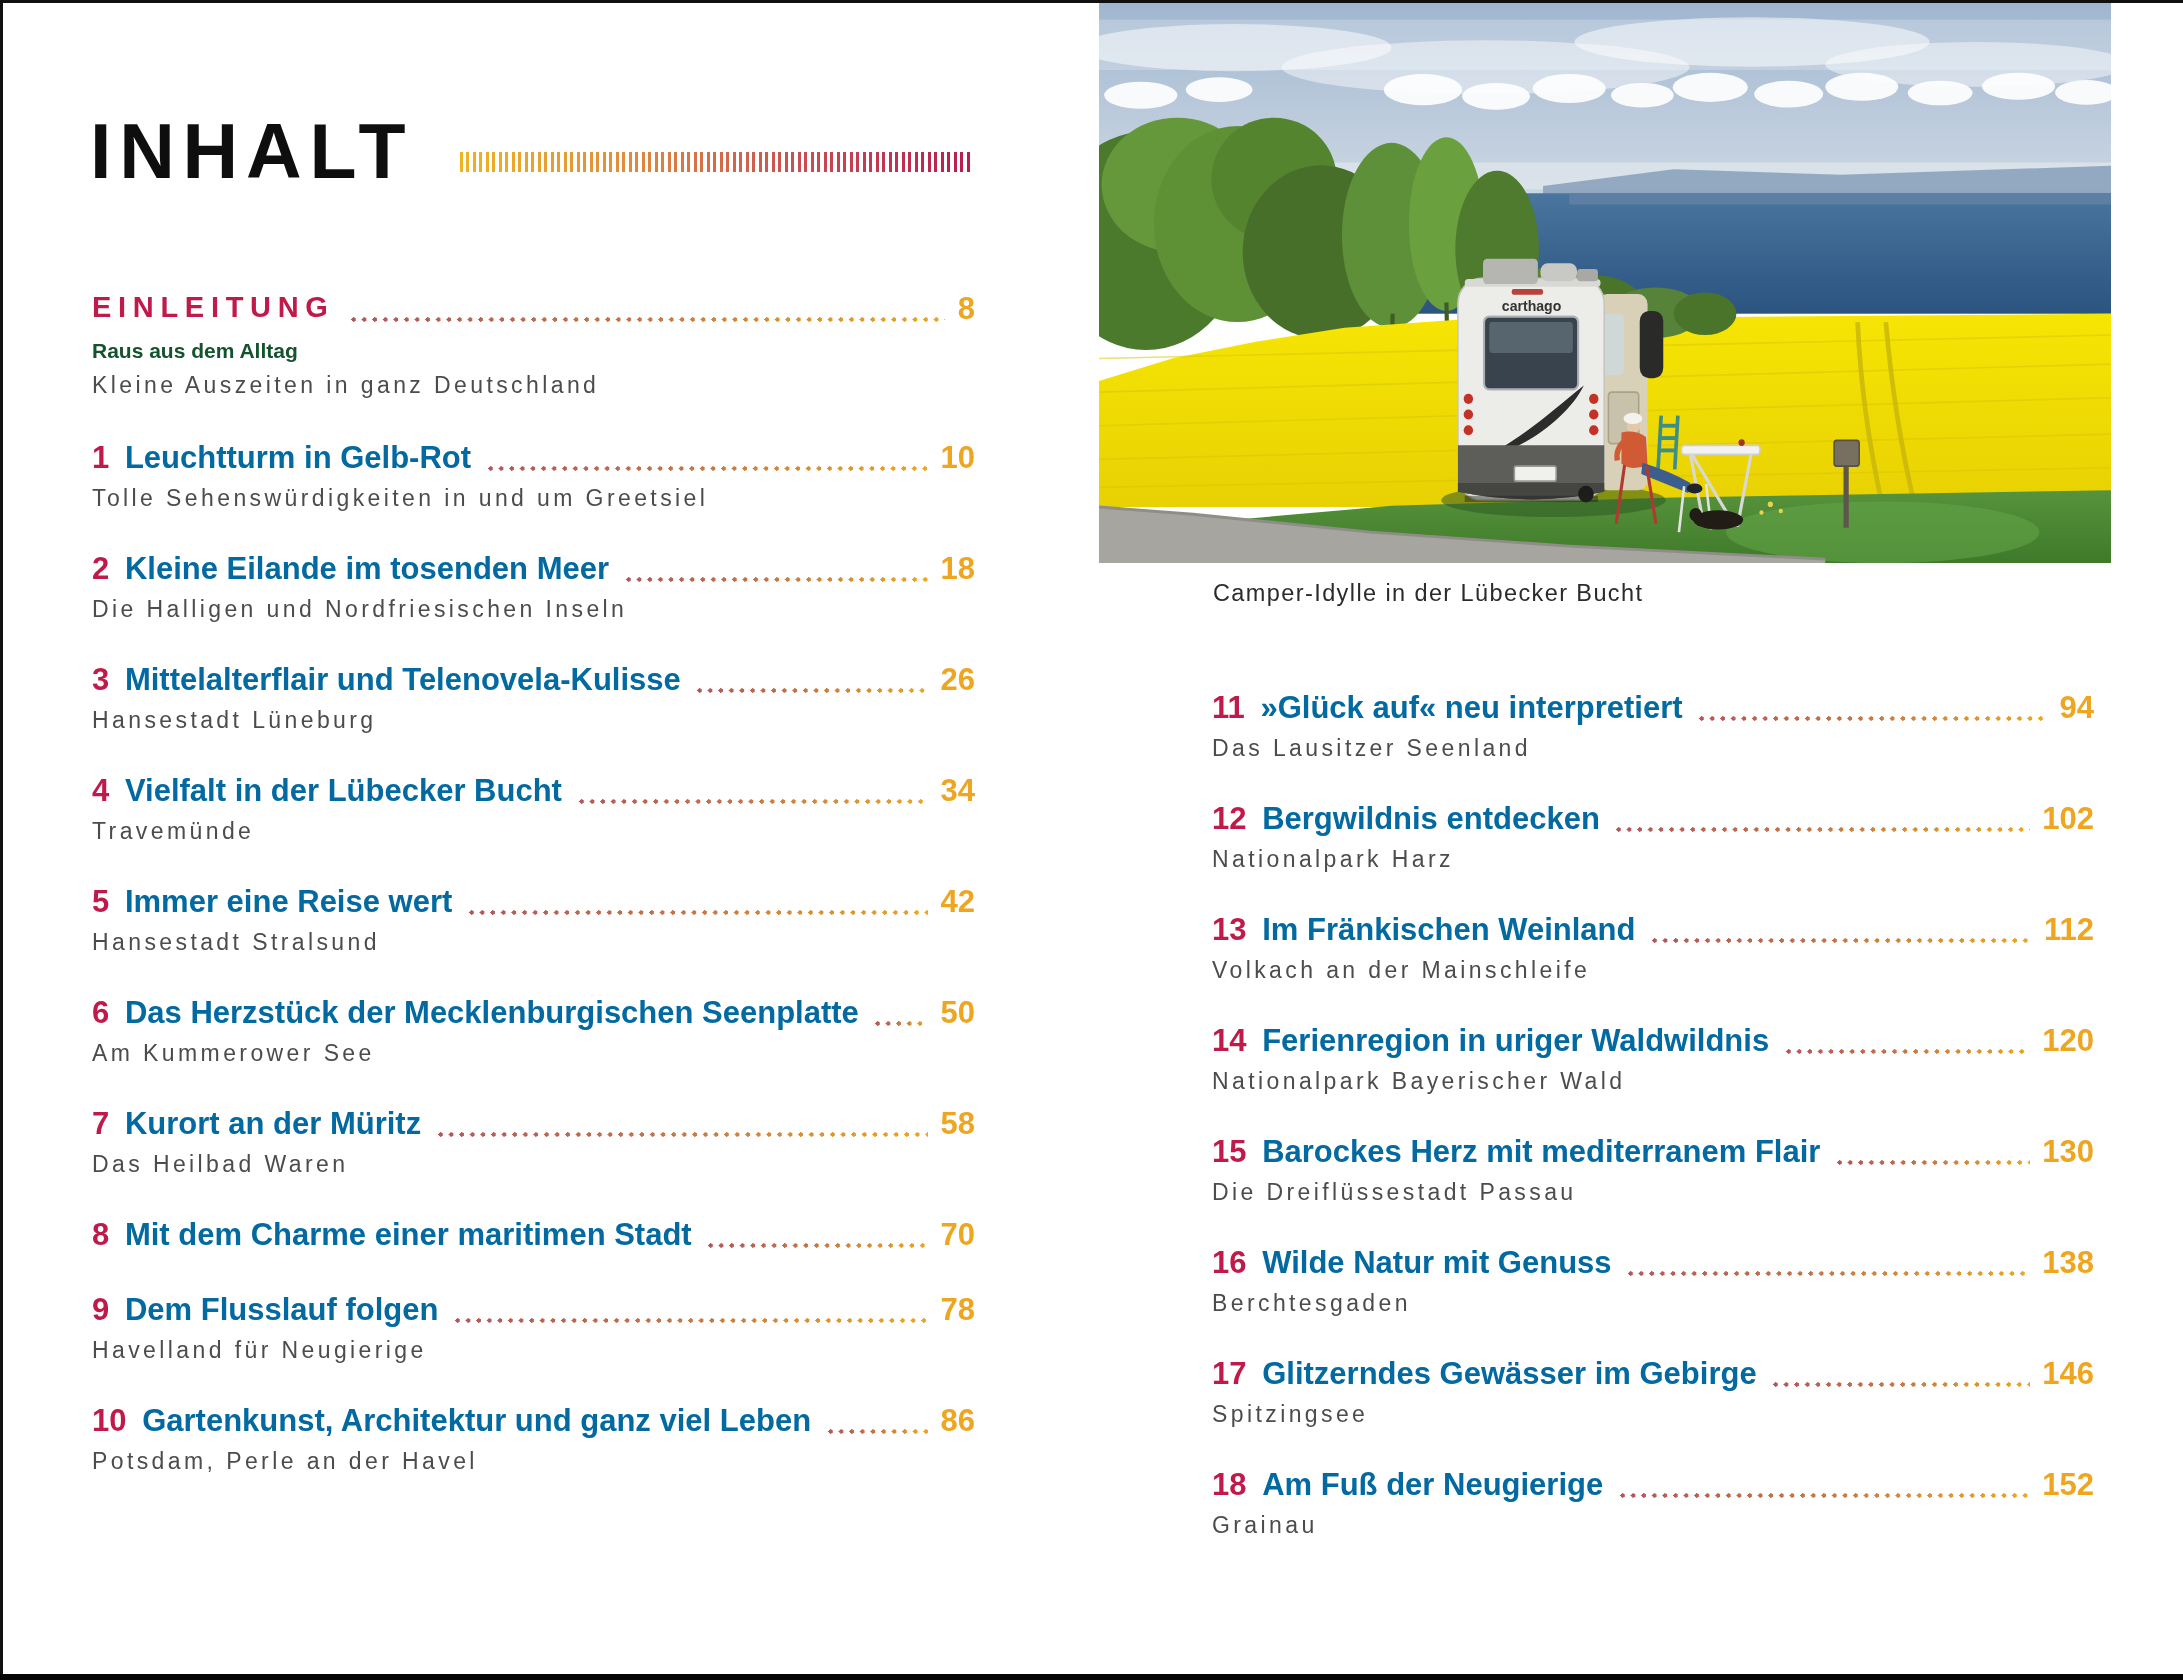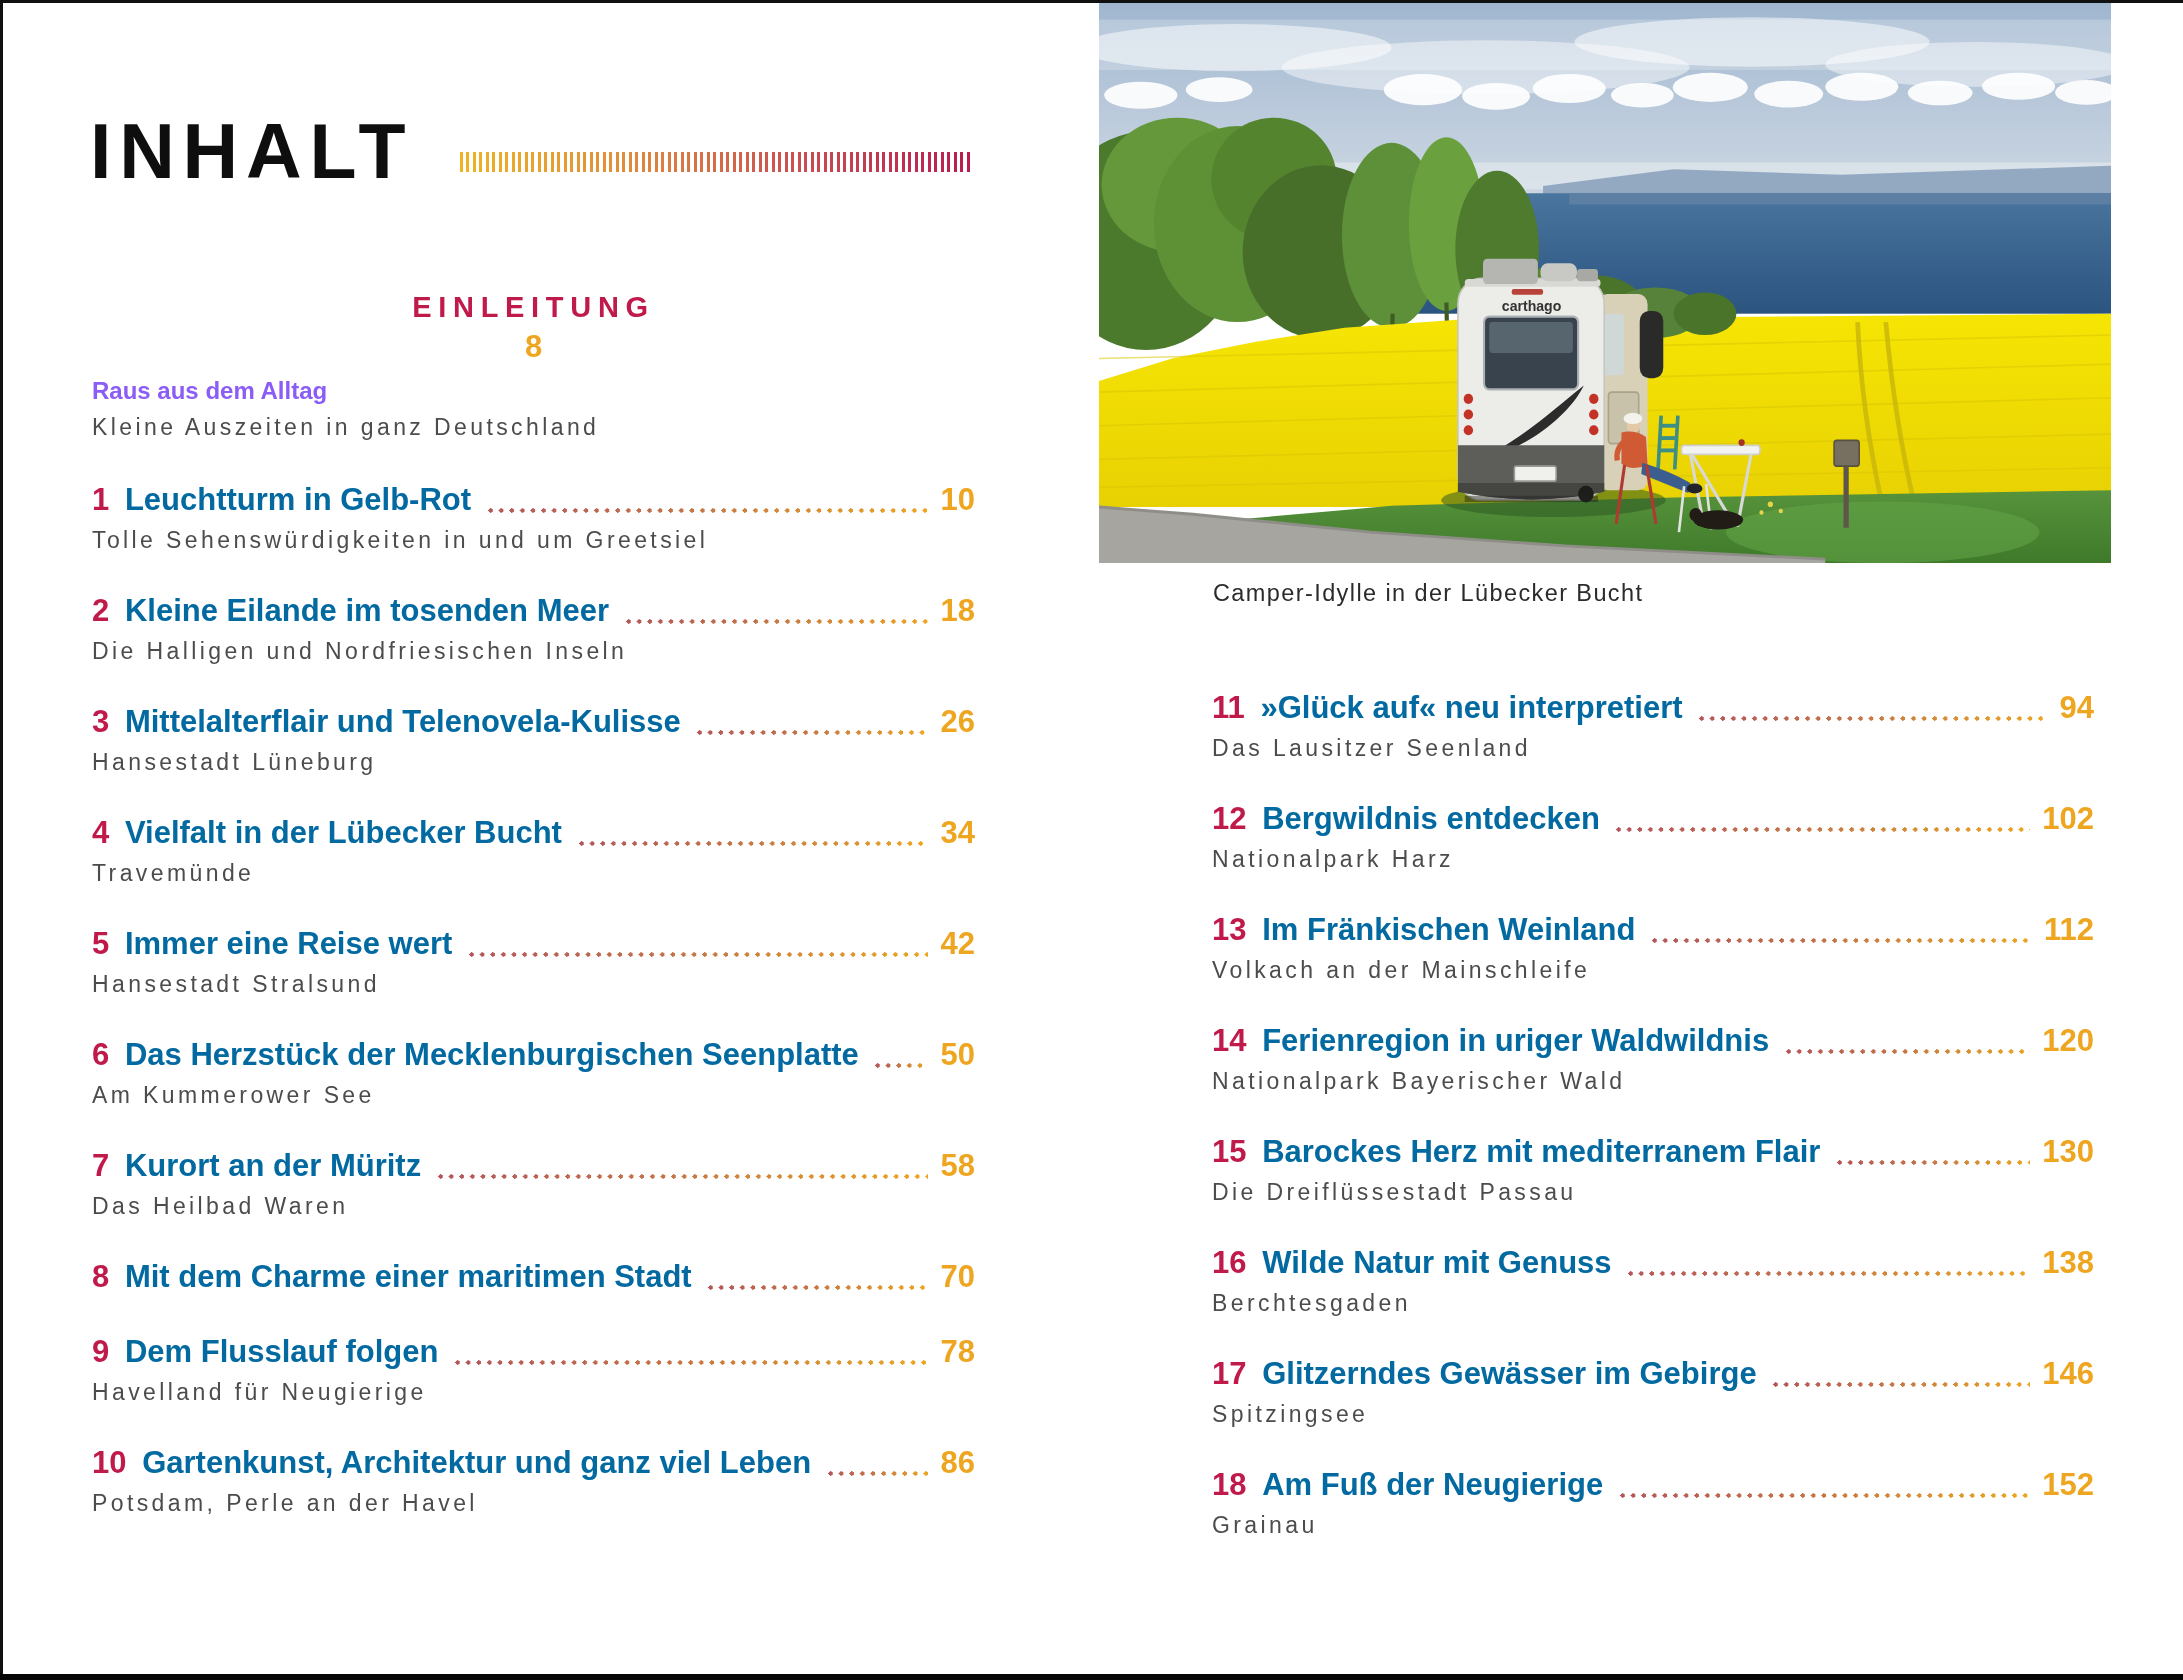--- a/index.html
+++ b/index.html
@@ -28,23 +28,23 @@
     -webkit-mask-image:repeating-linear-gradient(90deg,#000 0 2.8px,transparent 2.8px 6.5px);
     mask-image:repeating-linear-gradient(90deg,#000 0 2.8px,transparent 2.8px 6.5px);
   }
 
   
   .col{position:absolute;}
   .col-left{left:92px;top:291px;width:883px;}
   .col-right{left:1212px;top:690px;width:882px;}
 
   .intro{margin-bottom:41px;}
-  .intro-line{display:flex;align-items:center;flex-direction:column;}
+  .intro-line{display:flex;align-items:flex-start;}
   .intro-label{font-size:29px;font-weight:700;color:#c01a4a;letter-spacing:6.7px;flex:none;}
-  .intro-heading{font-size:24px;font-weight:700;color:#8b5cf6;margin-top:12.3px;}
+  .intro-heading{font-size:21px;font-weight:700;color:#14532d;margin-top:12.3px;}
   .intro-subtitle{margin-top:9px;}
 
   .entry{margin-bottom:39px;}
   .entry-line{display:flex;align-items:baseline;flex-wrap:nowrap;}
   .num{font-size:31px;font-weight:700;color:#c01a4a;margin-right:15.7px;flex:none;}
   .title{font-size:31px;font-weight:700;color:#0369a1;white-space:nowrap;flex:none;}
   .leader{
     flex:1 1 0;min-width:13.4px;height:5px;
     margin:0 12.3px 5px 14.6px;align-self:flex-end;
     background:linear-gradient(90deg,#b4555b 0%,#c47347 45%,#e0992c 85%,#eea520 100%);

